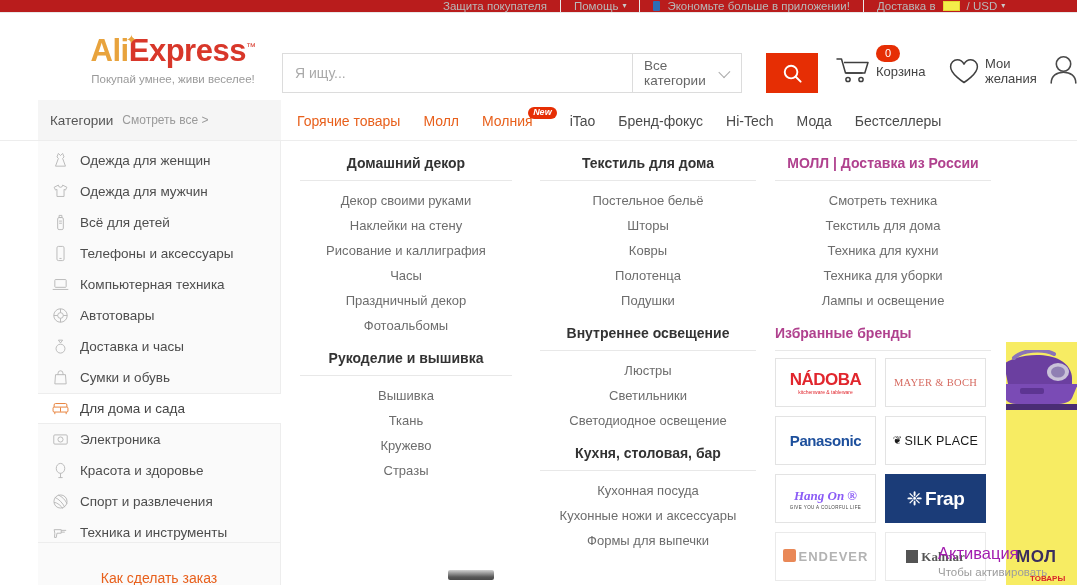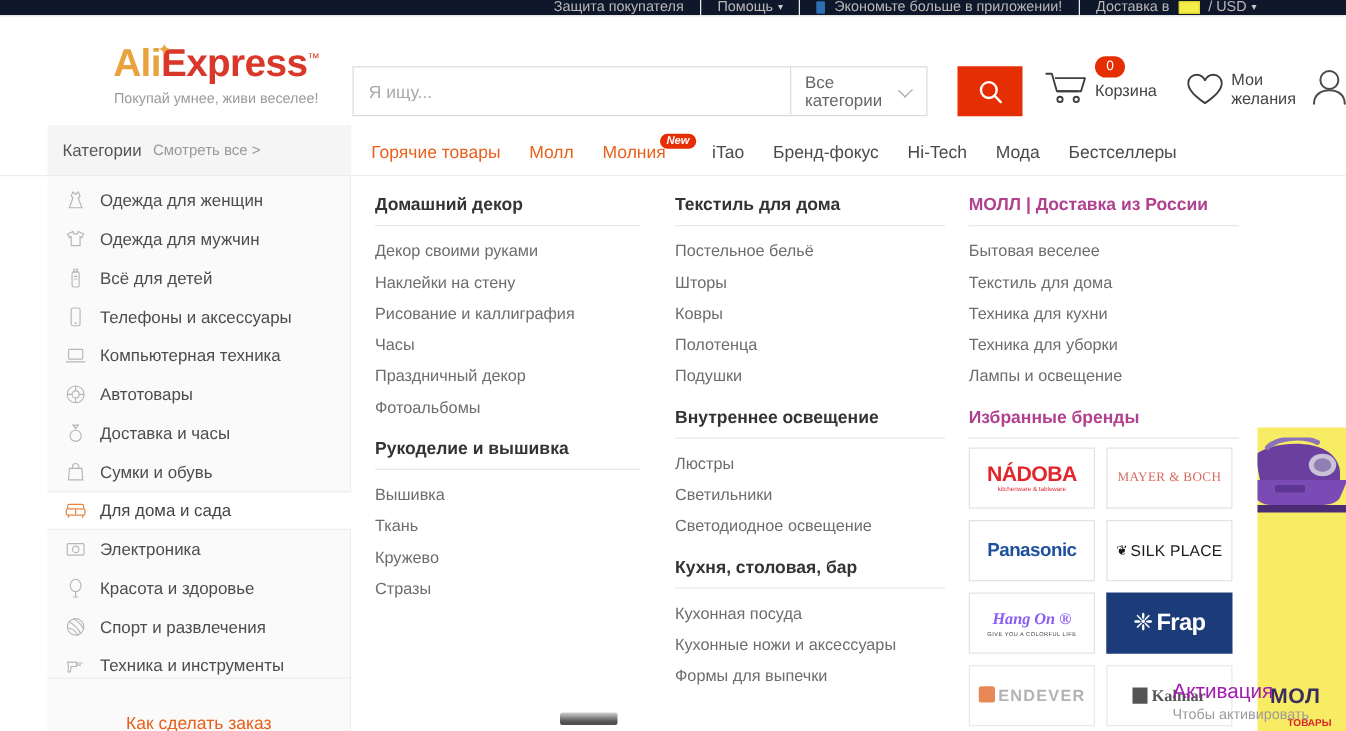--- a/index.html
+++ b/index.html
@@ -9,21 +9,21 @@
     overflow: hidden;
     background: #ffffff;
     font-family: "Liberation Sans", "DejaVu Sans", sans-serif;
     -webkit-font-smoothing: antialiased;
   }
   .page { position: relative; width: 1077px; height: 585px; background:#fff; }
 
   
   .topbar {
     position: absolute; top: 0; left: 0; width: 1077px; height: 13px;
-    background: #0f172a; border-bottom: 1px solid #e8e8e8;
+    background: #b91c1c; border-bottom: 1px solid #e8e8e8;
     overflow: hidden;
   }
   .topbar-inner {
     position: absolute; left: 430px; top: -4px;
     display: flex; align-items: center; height: 20px;
     font-size: 11.5px; color: #b9b9b9; white-space: nowrap;
   }
   .tb-item {
     padding: 0 13px; height: 20px; line-height: 20px;
     border-left: 1px solid #eaeaea; display: flex; align-items: center; gap: 4px;
@@ -167,21 +167,21 @@
   
   .flyout {
     position: absolute; left: 281px; top: 141px; width: 796px; height: 444px;
     background: #fff;
   }
   .fo-col { position: absolute; top: 14px; }
   .fo-col-1 { left: 19px; width: 212px; }
   .fo-col-2 { left: 259px; width: 216px; }
   .fo-col-3 { left: 494px; width: 216px; }
 
-  .fo-group { margin-bottom: 12px; }
+  .fo-group { margin-bottom: 12px; text-align: center; }
   .fo-head {
     font-size: 14px; font-weight: bold; color: #333;
     padding-bottom: 9px; border-bottom: 1px solid #e8e8e8; margin-bottom: 7px;
     white-space: nowrap;
   }
   .fo-head.mall { color: #b0418e; font-weight: bold; }
   .fo-head.brands { color: #b0418e; font-weight: bold; }
   .fo-link {
     font-size: 13px; color: #6d6d6d; line-height: 25px; cursor: pointer;
     white-space: nowrap;
@@ -538,21 +538,21 @@
         <div class="fo-group">
           <div class="fo-head">Кухня, столовая, бар</div>
           <div class="fo-link">Кухонная посуда</div>
           <div class="fo-link">Кухонные ножи и аксессуары</div>
           <div class="fo-link">Формы для выпечки</div>
         </div>
       </div>
     <div class="fo-col fo-col-3" id="fo-col-3">
         <div class="fo-group">
           <div class="fo-head mall">МОЛЛ | Доставка из России</div>
-          <div class="fo-link">Бытовая веселее</div>
+          <div class="fo-link">Смотреть техника</div>
           <div class="fo-link">Текстиль для дома</div>
           <div class="fo-link">Техника для кухни</div>
           <div class="fo-link">Техника для уборки</div>
           <div class="fo-link">Лампы и освещение</div>
         </div>
         <div class="fo-head brands" style="margin-top: 8px;">Избранные бренды</div>
         <div class="brand-grid">
           <div class="brand-tile">
             <div class="bt-nadoba"><span>NÁDOBA</span><small>kitchenware &amp; tableware</small></div>
           </div>

